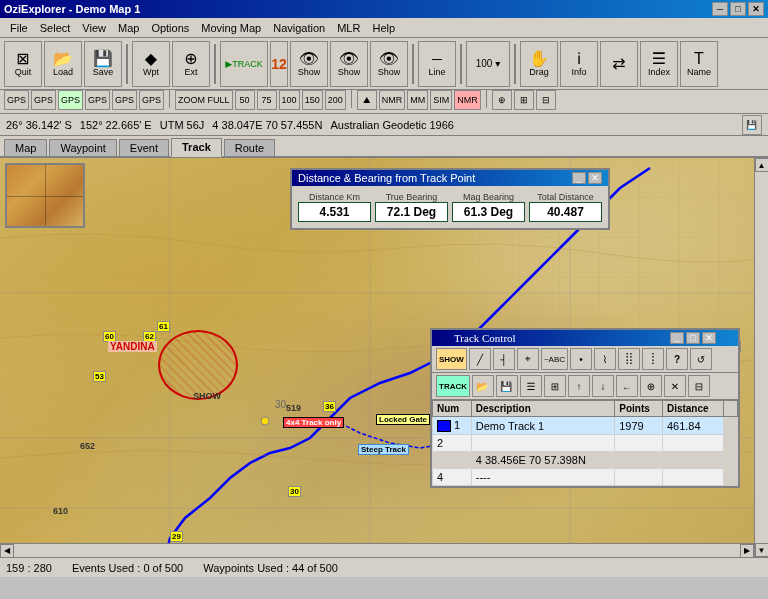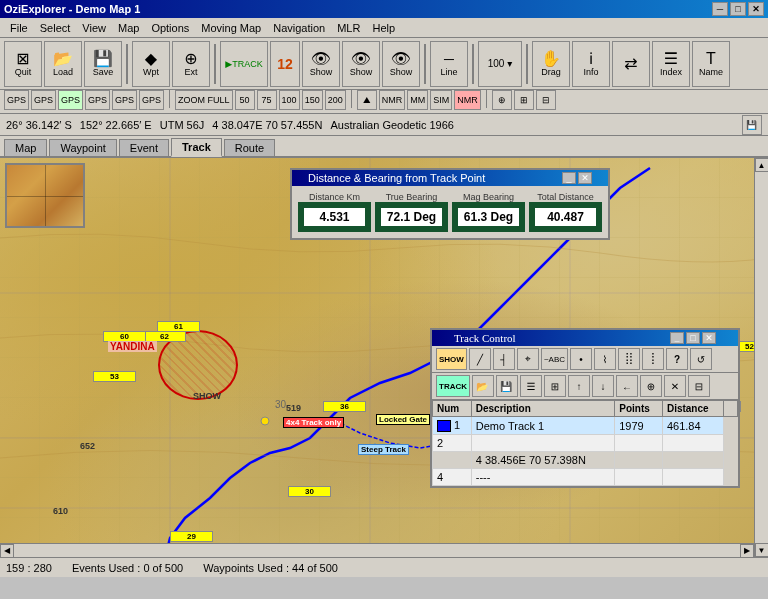--- a/index.html
+++ b/index.html
@@ -179,21 +179,21 @@
       position: absolute;
       top: 10px; left: 290px;
       width: 320px;
       background: #d4d0c8;
       border: 2px solid #808080;
       font-size: 11px;
     }
     #dist-bearing-title {
       background: linear-gradient(to right, #000080, #1084d0);
       color: white;
-      padding: 2px 16px;
+      padding: 2px 6px;
       display: flex;
       justify-content: space-between;
       align-items: center;
       font-size: 11px;
       gap: 11px;
     }
     .popup-close {
       background: #c0c0c0;
       border: 1px solid #888;
       width: 14px; height: 12px;
@@ -203,21 +203,21 @@
     .dist-grid {
       display: grid;
       grid-template-columns: repeat(4, 1fr);
       gap: 4px;
       padding: 6px;
     }
     .dist-cell { text-align: center; font-size: 10px; }
     .dist-label { color: #333; font-size: 9px; }
     .dist-value {
       background: white;
-      border: 6px solid #14532d;
+      border: 1px solid #14532d;
       padding: 2px 4px;
       font-size: 12px;
       font-weight: bold;
     }
 
     
     #track-control {
       position: absolute;
       top: 170px; left: 430px;
       width: 310px;
@@ -284,21 +284,21 @@
       color: #333;
       white-space: nowrap;
     }
     .map-label-red { color: #cc0000; }
 
     
     .route-sign {
       position: absolute;
       background: #ffff00;
       border: 1px solid #888;
-      padding: 0 16px;
+      padding: 0 1px;
       font-size: 8px;
       font-weight: bold;
       color: black;
     }
 
     
     .green-info-box {
       position: absolute;
       background: #88dd44;
       border: 1px solid #448800;
@@ -427,21 +427,21 @@
     <span>Wpt</span>
   </div>
   <div class="toolbar-btn">
     <span class="toolbar-icon">⊕</span>
     <span>Ext</span>
   </div>
   <div class="toolbar-sep"></div>
   <div class="toolbar-btn" style="width:48px">
     <span style="font-size:9px;color:green">▶TRACK</span>
   </div>
-  <div class="toolbar-btn" style="width:30px">
+  <div class="toolbar-btn" style="width:18px">
     <span style="font-size:14px;font-weight:bold;color:#cc4400">12</span>
   </div>
   <div class="toolbar-btn">
     <span class="toolbar-icon">👁</span>
     <span>Show</span>
   </div>
   <div class="toolbar-btn">
     <span class="toolbar-icon">👁</span>
     <span>Show</span>
   </div>

